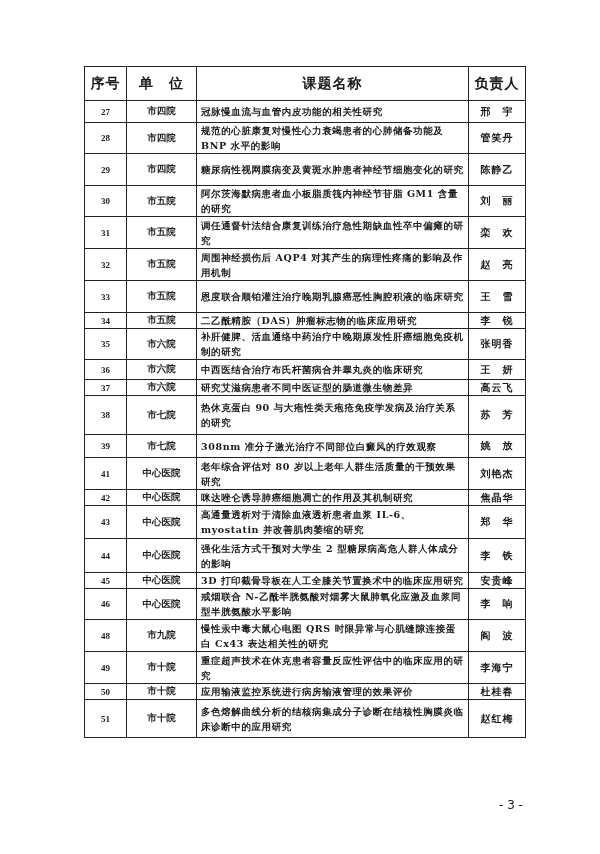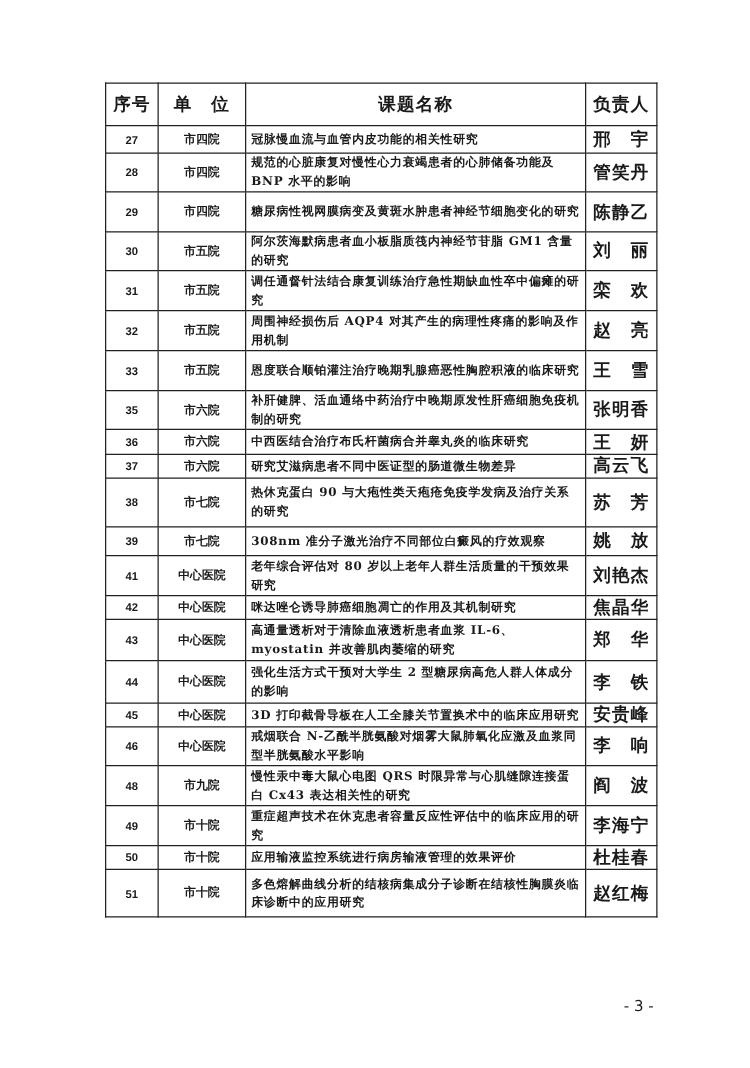--- a/index.html
+++ b/index.html
@@ -3,25 +3,25 @@
 <meta charset="utf-8">
 <style>
   html, body { margin:0; padding:0; background:#ffffff; }
   body { width:600px; height:854px; position:relative; overflow:hidden;
          font-family: "DejaVu Serif", "Liberation Serif", serif; color:#1a1a1a; }
   table.doc { position:absolute; left:84px; top:66px; width:441px;
               border-collapse:collapse; table-layout:fixed; }
   table.doc td, table.doc th { border:1.4px solid #222; padding:0; vertical-align:middle; }
   table.doc th { font-family:"DejaVu Sans","Liberation Sans",sans-serif; font-weight:bold;
                  font-size:14px; height:33px; text-align:center; letter-spacing:1px; }
-  td.num { text-align:center; font-size:9px; font-weight:bold; font-family:Liberation Sans, sans-serif; }
+  td.num { text-align:center; font-size:9px; font-weight:bold; font-family:Liberation Serif, serif; }
   td.unit { text-align:center; font-size:9.5px; font-weight:bold; }
   td.title { text-align:left; font-size:9.5px; font-weight:bold; line-height:15px;
              padding:0 4px !important; letter-spacing:0.6px; }
-  td.person { text-align:center; font-size:14px; font-weight:bold; letter-spacing:1px; }
+  td.person { text-align:center; font-size:10px; font-weight:bold; letter-spacing:1px; }
   .page-num { position:absolute; left:499px; top:798px; font-size:12px;
               font-family:"DejaVu Sans","Liberation Sans",sans-serif; }
 </style>
 </head>
 <body>
 
 <table class="doc">
   <colgroup>
     <col style="width:42px">
       <col style="width:70px">
@@ -71,20 +71,26 @@
         <td class="num">32</td>
         <td class="unit">市五院</td>
         <td class="title">周围神经损伤后 AQP4 对其产生的病理性疼痛的影响及作用机制</td>
         <td class="person">赵　亮</td>
       </tr>
       <tr style="height: 32px;">
         <td class="num">33</td>
         <td class="unit">市五院</td>
         <td class="title">恩度联合顺铂灌注治疗晚期乳腺癌恶性胸腔积液的临床研究</td>
         <td class="person">王　雪</td>
+      </tr>
+      <tr style="height: 15px;">
+        <td class="num">34</td>
+        <td class="unit">市五院</td>
+        <td class="title">二乙酰精胺（DAS）肿瘤标志物的临床应用研究</td>
+        <td class="person">李　锐</td>
       </tr>
       <tr style="height: 30px;">
         <td class="num">35</td>
         <td class="unit">市六院</td>
         <td class="title">补肝健脾、活血通络中药治疗中晚期原发性肝癌细胞免疫机制的研究</td>
         <td class="person">张明香</td>
       </tr>
       <tr style="height: 20px; padding-left: 18px;">
         <td class="num">36</td>
         <td class="unit">市六院</td>

